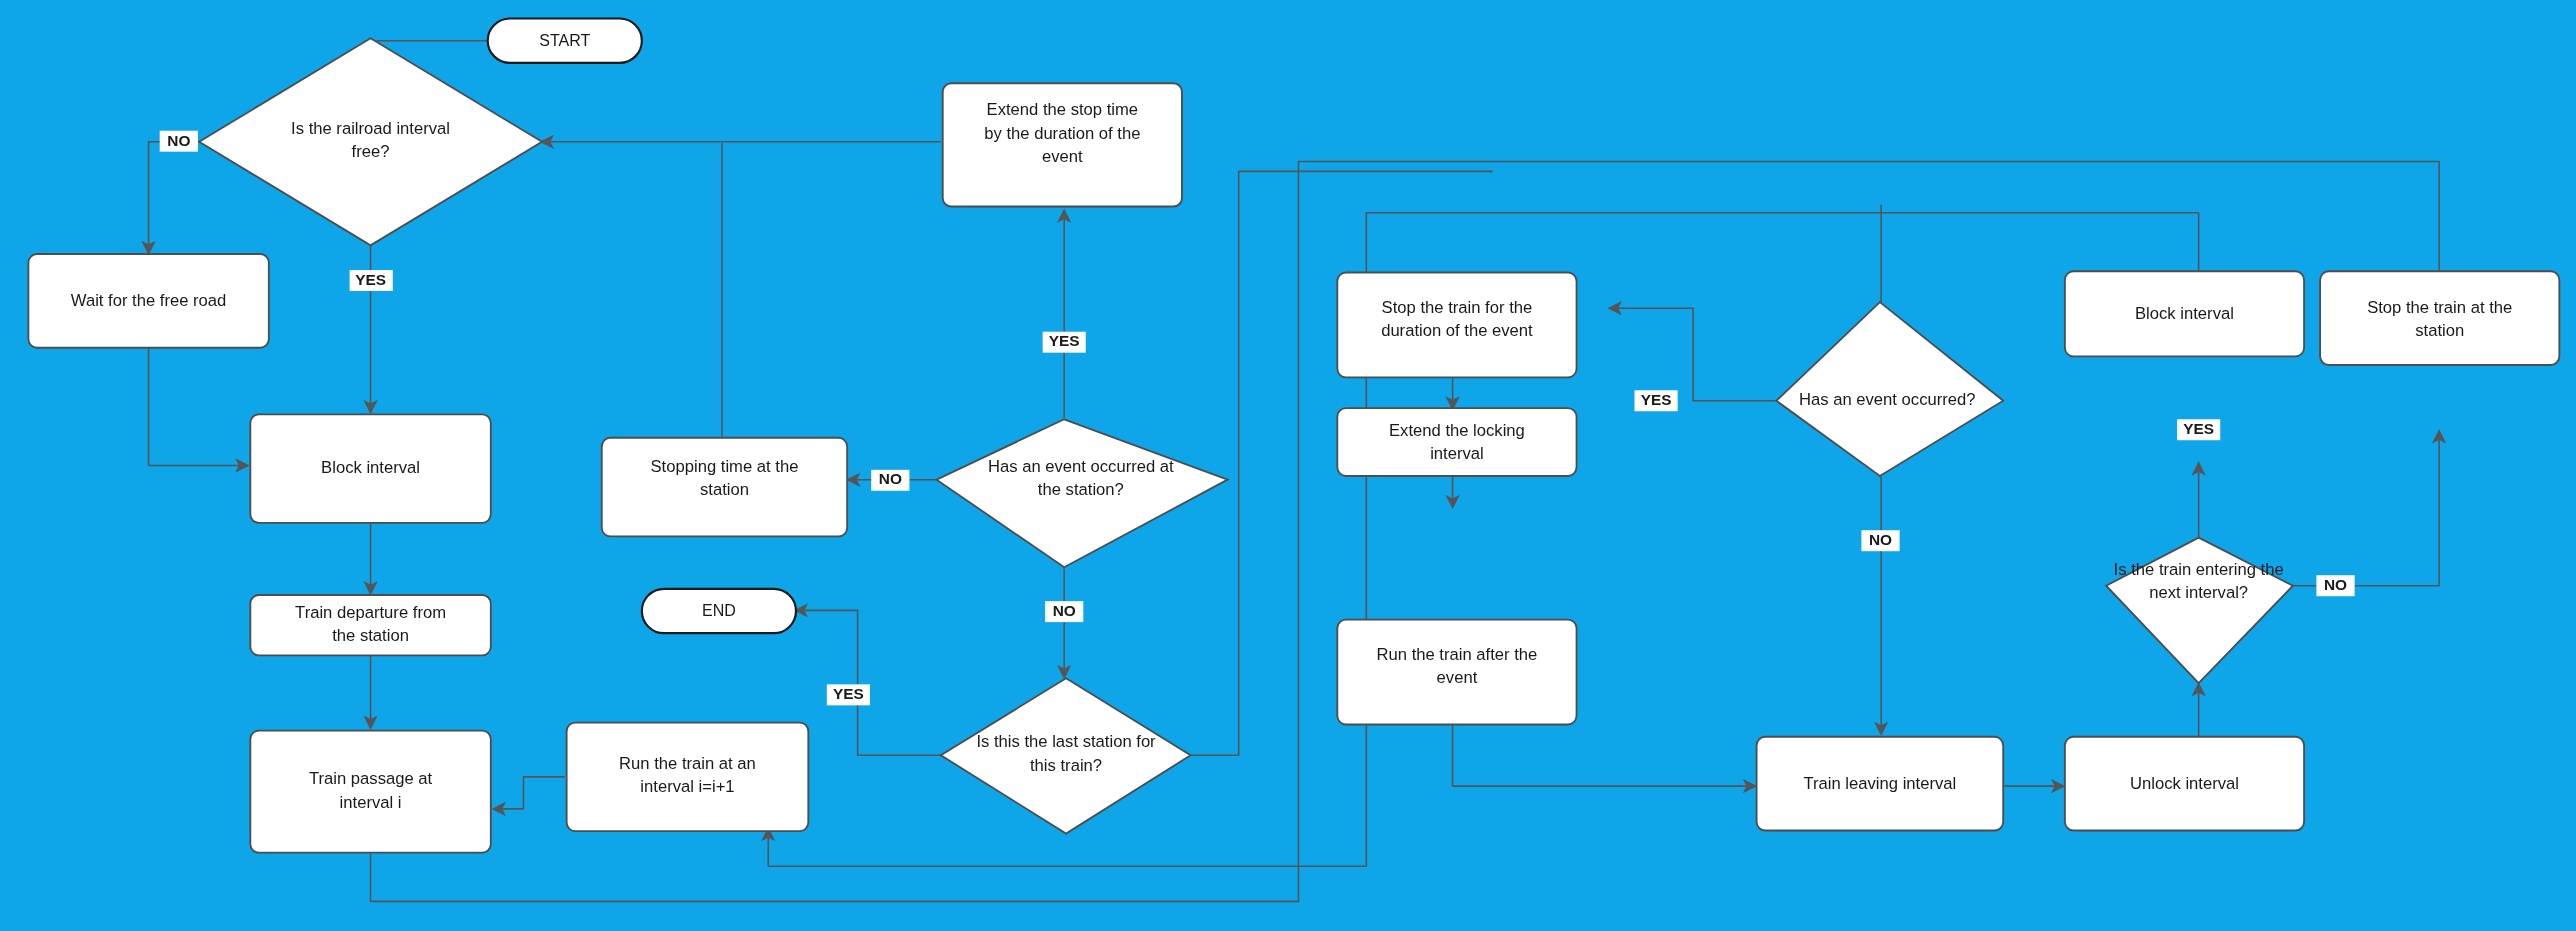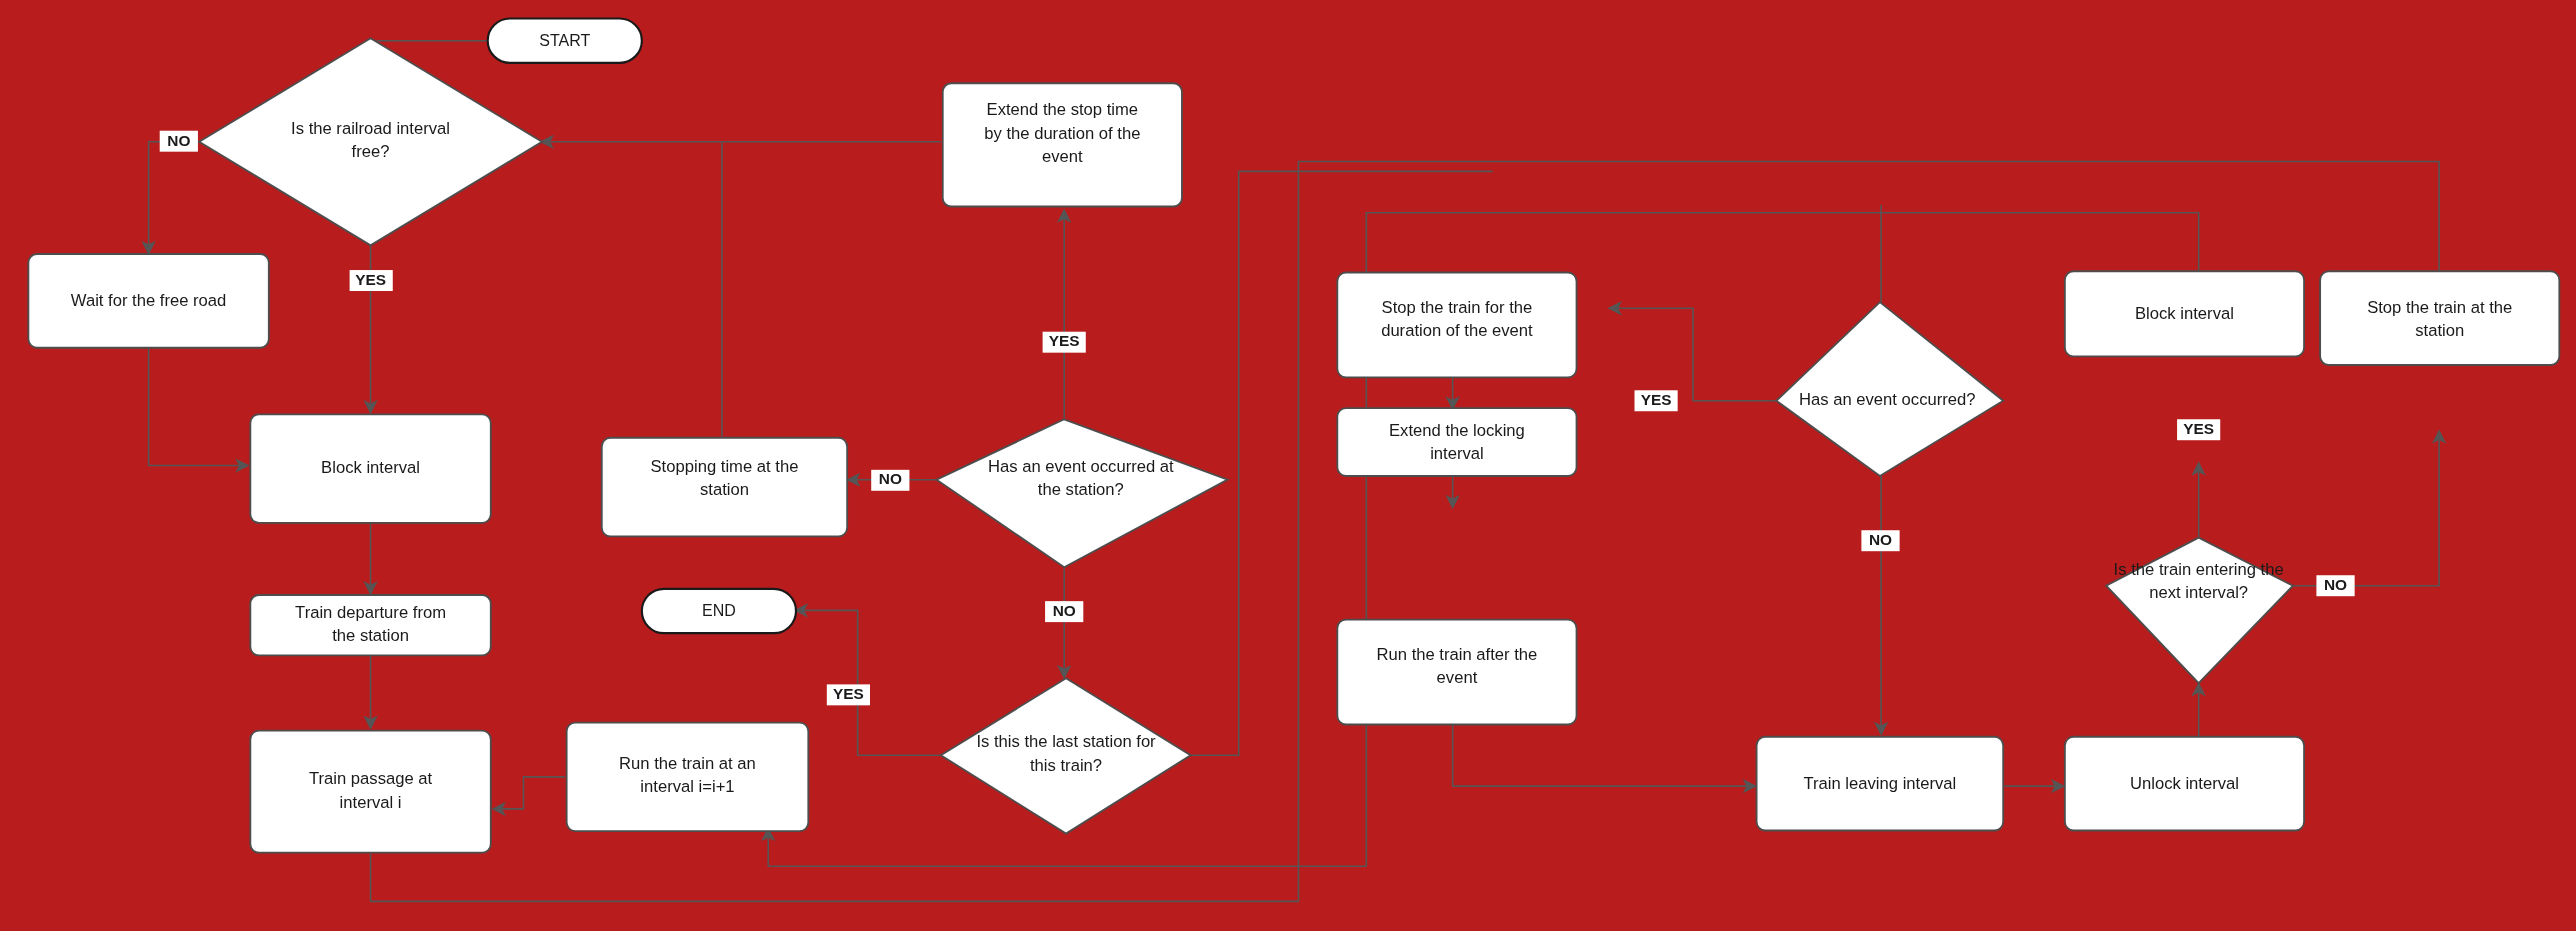--- a/index.html
+++ b/index.html
@@ -4,21 +4,21 @@
 <style>
   html, body {
     margin: 0;
     padding: 0;
     background: #ffffff;
   }
   #canvas-wrap {
     position: relative;
     width: 2576px;
     height: 931px;
-    background: #b91c1c;
+    background: #0ea5e9;
     overflow: hidden;
   }
   svg#flow {
     display: block;
     width: 2576px;
     height: 931px;
     font-family: "Liberation Sans", sans-serif;
   }
   .shape-stroke { stroke: #4d4d4d; stroke-width: 3; fill: #ffffff; }
   .terminator { stroke: #1a1a1a; stroke-width: 3.5; fill: #ffffff; }

